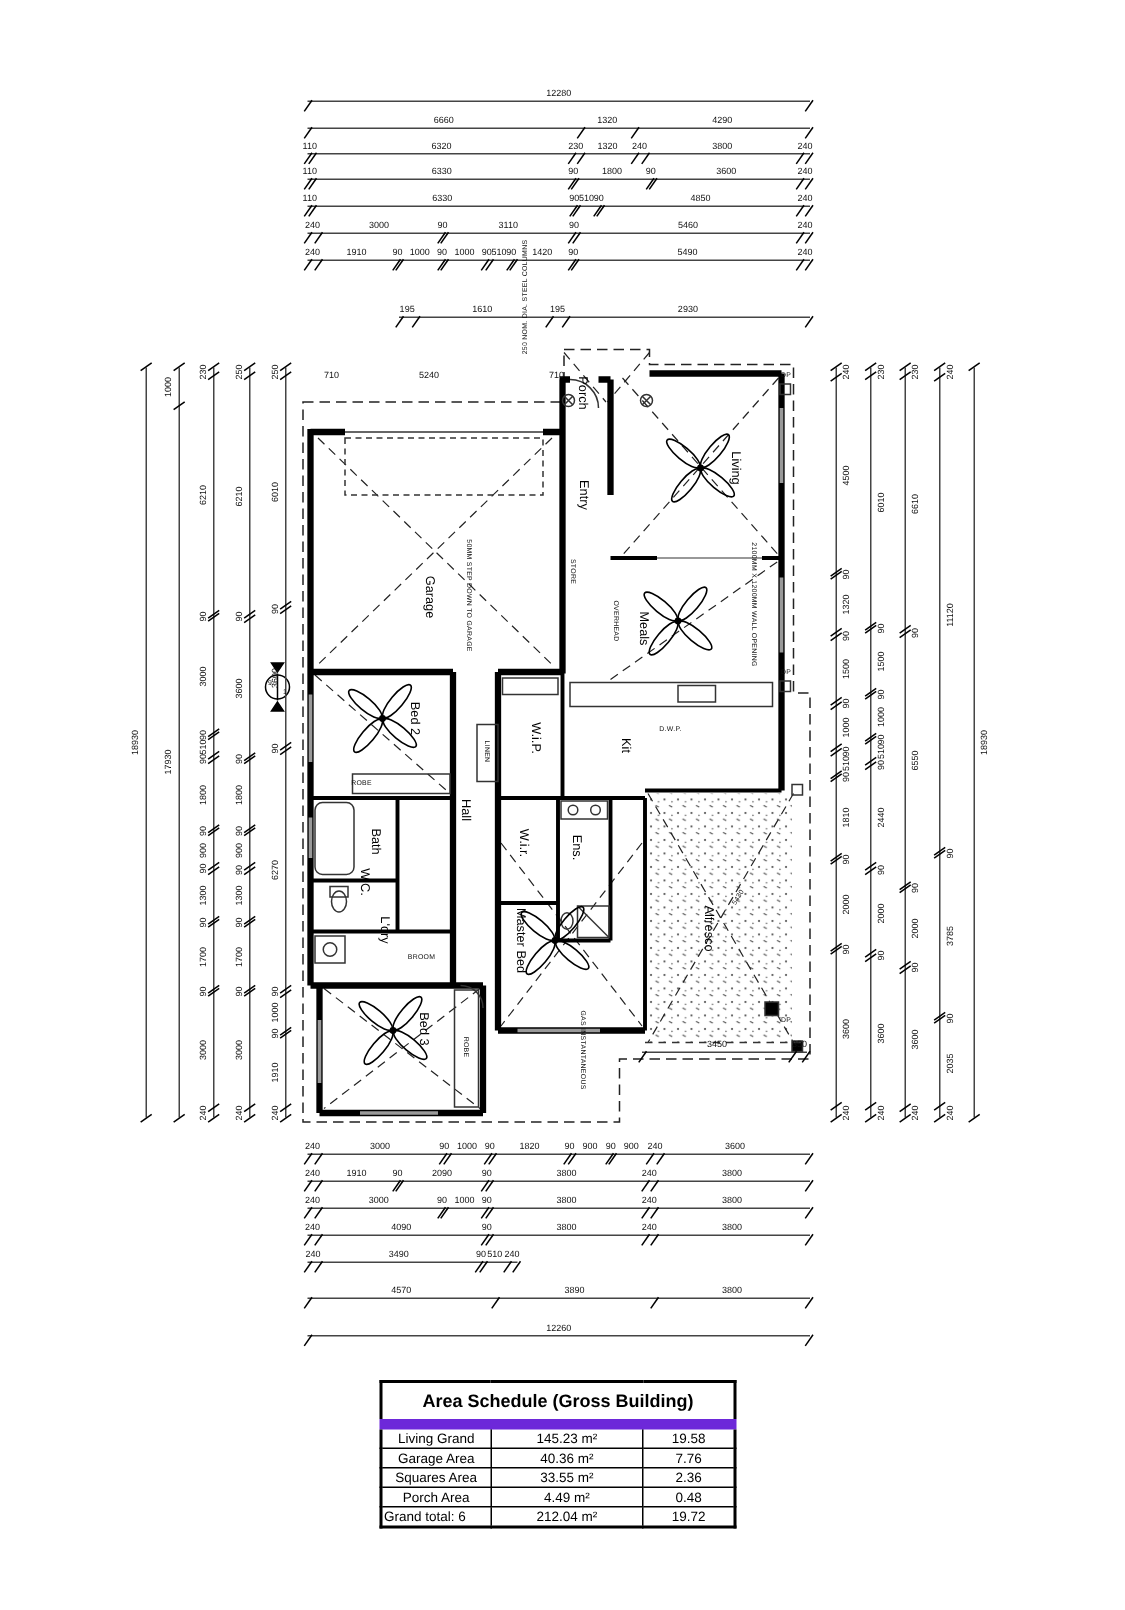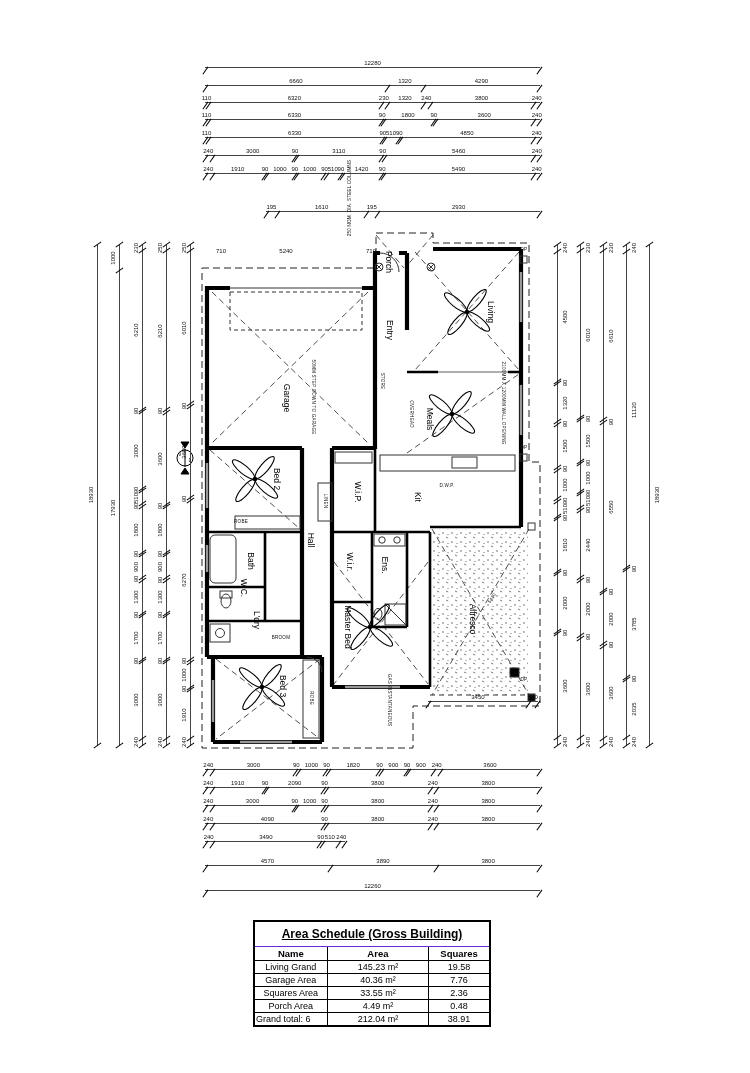--- a/index.html
+++ b/index.html
@@ -37,21 +37,21 @@
   .fl.r90{transform:translate(-50%,-50%) rotate(90deg);}
   .fl.rn90{transform:translate(-50%,-50%) rotate(-90deg);}
   .fl.d58{transform:translate(-50%,-50%) rotate(-58deg);}
   .fl.sm{font-size:4.6px;letter-spacing:.2px;}
   .fl.room{font-size:8.5px;color:#000;}
 
   
   table.area{position:absolute;left:253px;top:920px;width:238px;border-collapse:collapse;
              border:2px solid #000;background:#fff;}
   table.area td{border:1px solid #000;font-size:9px;text-align:center;padding:1px 2px;color:#000;}
-  table.area tr.ttl td{font-size:12px;font-weight:bold;padding:5px 2px;border-bottom:1px solid #6d28d9;text-decoration:underline;}
+  table.area tr.ttl td{font-size:12px;font-weight:bold;padding:5px 2px;border-bottom:7px solid #6d28d9;}
   table.area tr.hed td{font-weight:bold;font-size:9.5px;}
   table.area tr.tot td{border-top:1.5px solid #000;}
   table.area tr.tot td:first-child{text-align:left;padding-left:1px;}
 </style>
 </head>
 <body>
 
 <div class="sheet">
 
   <svg width="750" height="1073" viewBox="0 0 750 1073" style="position:absolute;left:0;top:0">
@@ -815,25 +815,20 @@
   <table class="area">
     <colgroup>
         <col style="width:31%">
         <col style="width:43%">
         <col style="width:26%">
       </colgroup>
     <tbody>
         <tr class="ttl">
       <td colspan="3">Area Schedule (Gross Building)</td>
     </tr>
-    <tr class="hed">
-      <td>Name</td>
-      <td>Area</td>
-      <td>Squares</td>
-    </tr>
     </tbody>
       <tbody>
         <tr>
           <td>Living Grand</td>
           <td>145.23 m²</td>
           <td>19.58</td>
         </tr>
         <tr>
           <td>Garage Area</td>
           <td>40.36 m²</td>
@@ -847,18 +842,18 @@
         <tr>
           <td>Porch Area</td>
           <td>4.49 m²</td>
           <td>0.48</td>
         </tr>
       </tbody>
     <tbody>
         <tr class="tot">
       <td>Grand total: 6</td>
       <td>212.04 m²</td>
-      <td>38.91</td>
+      <td>19.72</td>
     </tr>
   </tbody>
     </table>
 
 </div>
 
 </body></html>

